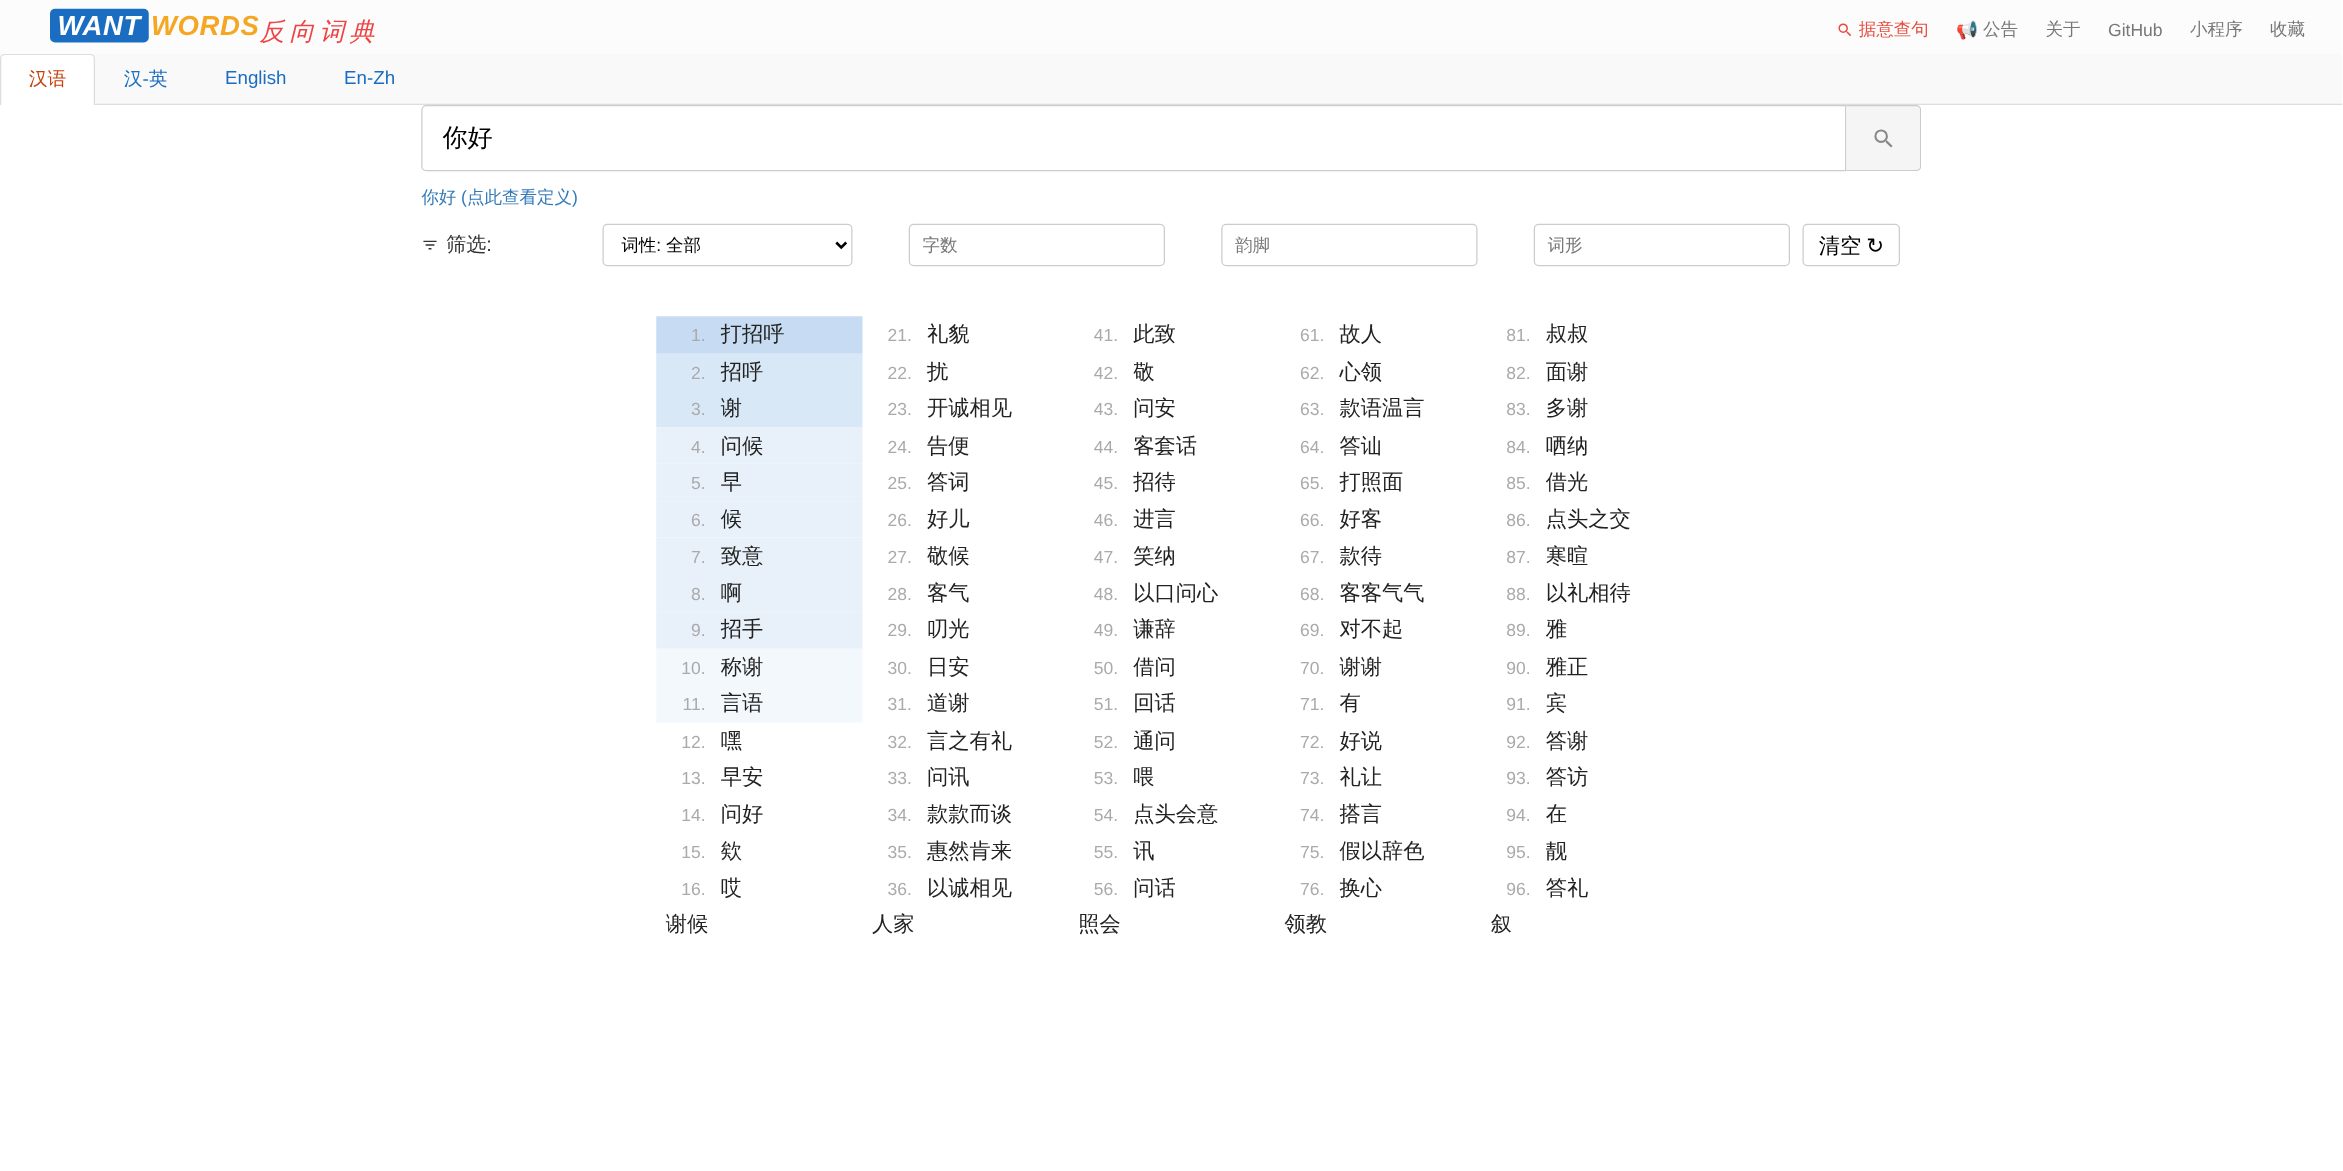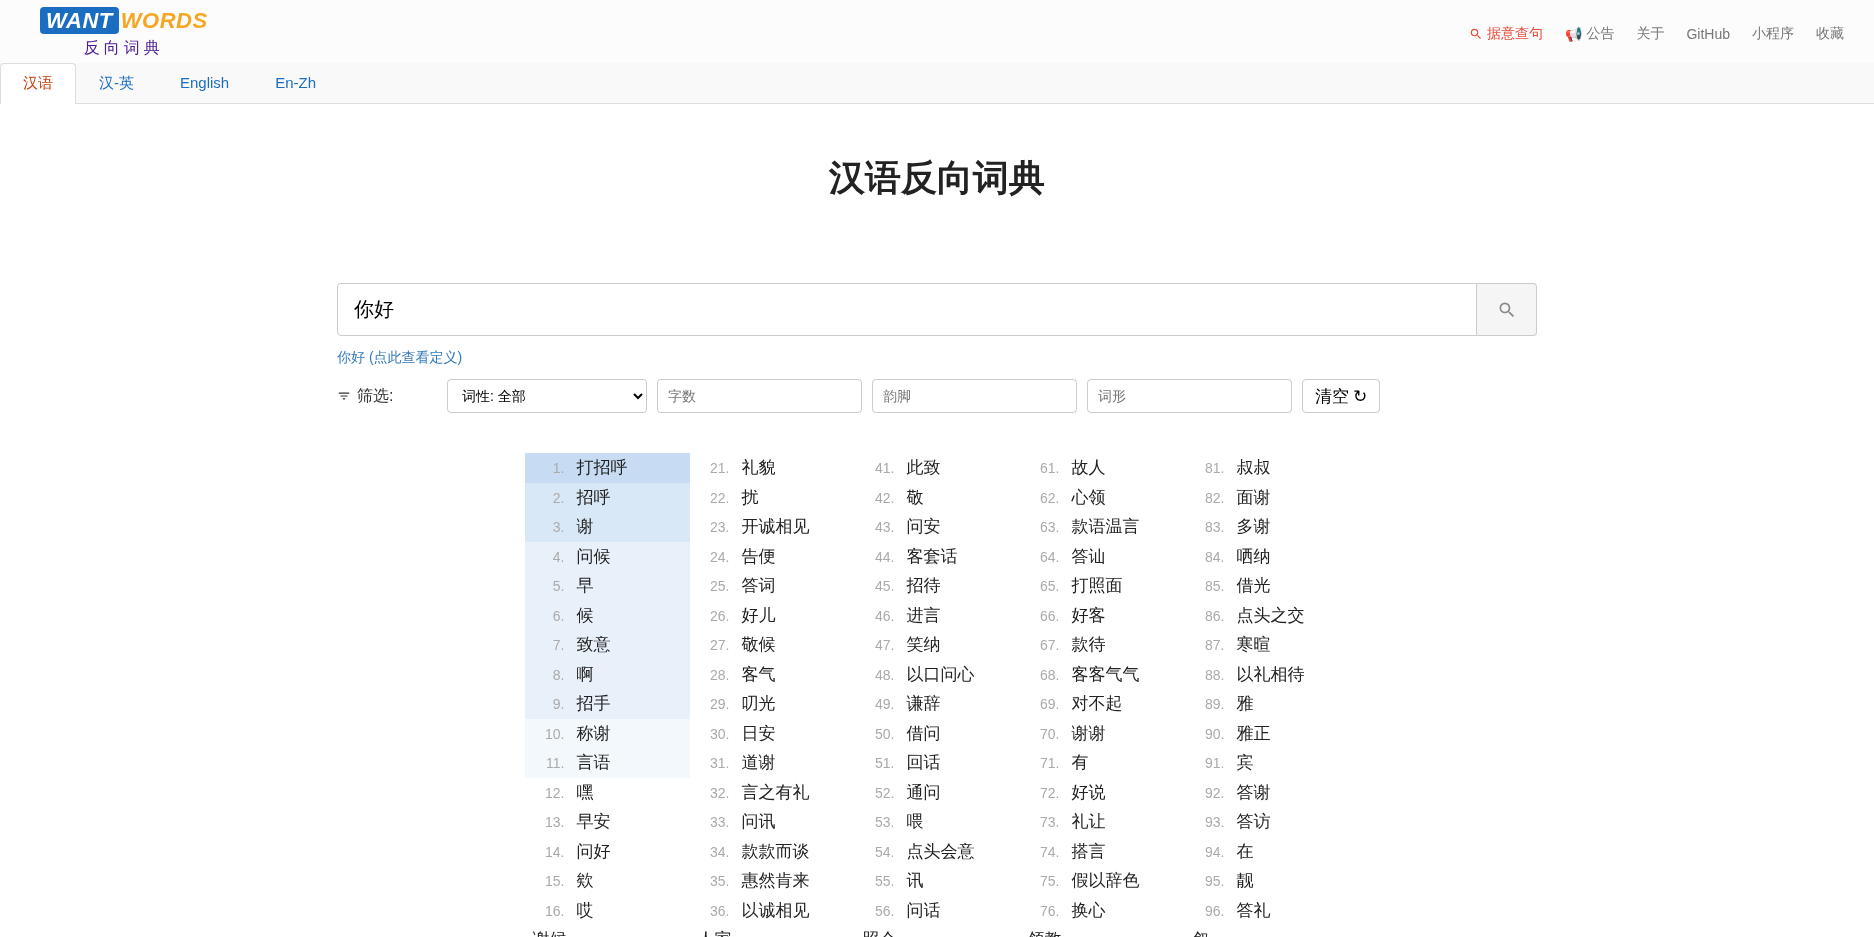--- a/index.html
+++ b/index.html
@@ -1,40 +1,40 @@
 <!DOCTYPE html>
 <html><head>
 <meta charset="utf-8">
 <style>
 * { margin: 0; padding: 0; box-sizing: border-box; }
 body { font-family: -apple-system, BlinkMacSystemFont, "Segoe UI", Helvetica, Arial, sans-serif; background: #fff; color: #333; }
 .header { display: flex; justify-content: space-between; align-items: center; padding: 8px 30px 4px 40px; background: #fcfcfc; }
-.logo-area { display: flex; flex-direction: column; align-items: center; }
+.logo-area { display: flex; flex-direction: row; }
 .logo-text { font-weight: bold; font-size: 22px; letter-spacing: 0.5px; }
 .logo-want { background: #1b6dc1; color: #fff; padding: 1px 6px; border-radius: 4px; font-style: italic; }
 .logo-words { color: #f5a623; font-style: italic; margin-left: 2px; }
-.logo-sub { font-size: 16px; color: #4c1d95; letter-spacing: 4px; margin-top: 4px; font-family: "KaiTi", "STKaiti", serif; }
+.logo-sub { font-size: 20px; color: #ef4444; letter-spacing: 4px; margin-top: 4px; font-family: "KaiTi", "STKaiti", serif; font-style: italic; }
 .nav-links { display: flex; gap: 22px; align-items: center; font-size: 14px; }
 .nav-links a { text-decoration: none; color: #777; display: flex; align-items: center; gap: 4px; }
 .nav-links a.red { color: #e74c3c; }
 .nav-links .bull { color: #e74c3c; font-size: 14px; }
 .tabs { display: flex; border-bottom: 1px solid #ddd; background: #f9f9f9; }
 .tab { padding: 10px 22px; color: #1b6dc1; cursor: pointer; border: 1px solid transparent; border-bottom: none; font-size: 15px; }
 .tab.active { background: #fff; border-color: #ddd; border-radius: 4px 4px 0 0; margin-bottom: -1px; color: #c2410c; }
 .main { max-width: 1240px; margin: 0 auto; padding: 0 20px; }
 .title { text-align: center; font-size: 36px; font-weight: 700; color: #222; margin: 50px 0 80px; }
 .search-row { display: flex; margin-bottom: 12px; }
 .search-input { flex: 1; padding: 14px 16px; font-size: 20px; border: 1px solid #ccc; border-radius: 4px 0 0 4px; outline: none; }
 .search-btn { width: 60px; border: 1px solid #ccc; border-left: none; background: #f5f5f5; cursor: pointer; border-radius: 0 4px 4px 0; display: flex; align-items: center; justify-content: center; }
 .search-btn svg { width: 20px; height: 20px; fill: #888; }
 .def-link { color: #337ab7; font-size: 14px; text-decoration: none; }
 .filter-row { display: flex; align-items: center; gap: 10px; margin-top: 12px; }
 .filter-label { display: flex; align-items: center; gap: 6px; font-size: 16px; font-weight: 500; width: 100px; }
 .filter-label svg { width: 14px; height: 14px; fill: #333; }
-.filter-row select, .filter-row input { border: 1px solid #ccc; border-radius: 4px; padding: 6px 10px; font-size: 14px; height: 34px; background: #fff; }
+.filter-row select, .filter-row input { border: 1px solid #ccc; border-radius: 4px; padding: 6px 10px; font-size: 14px; height: 34px; background: #fff; margin-left: 35px; }
 .filter-row select { width: 200px; }
 .filter-row input { width: 205px; }
 .clear-btn { border: 1px solid #ccc; background: #fff; padding: 6px 12px; border-radius: 4px; font-size: 17px; cursor: pointer; display: flex; align-items: center; gap: 4px; height: 34px; }
 .results { display: flex; justify-content: center; gap: 0; margin-top: 40px; padding-bottom: 40px; }
 .col { width: 165px; }
 .item { display: flex; align-items: baseline; padding: 2px 8px; font-size: 15px; line-height: 1.5; }
 .num { width: 44px; text-align: right; color: #aaa; padding-right: 12px; font-size: 14px; }
 .word { color: #222; font-family: "KaiTi", "STKaiti", serif; font-size: 17px; cursor: pointer; }
 .bg-a { background: #c7dcf3; }
 .bg-b { background: #d9e8f7; }
@@ -70,21 +70,20 @@
 </div>
 
 <div class="tabs">
   <div class="tab active">汉语</div>
   <div class="tab">汉-英</div>
   <div class="tab">English</div>
   <div class="tab">En-Zh</div>
 </div>
 
 <div class="main">
-  <h1 class="title">汉语反向词典</h1>
 
   <div class="search-row">
     <input class="search-input" value="你好" style="">
     <button class="search-btn">
       <svg viewBox="0 0 24 24">
           <path d="M15.5 14h-.79l-.28-.27A6.471 6.471 0 0016 9.5 6.5 6.5 0 109.5 16c1.61 0 3.09-.59 4.23-1.57l.27.28v.79l5 4.99L20.49 19l-4.99-5zm-6 0C7.01 14 5 11.99 5 9.5S7.01 5 9.5 5 14 7.01 14 9.5 11.99 14 9.5 14z"></path>
         </svg>
     </button>
   </div>
 

